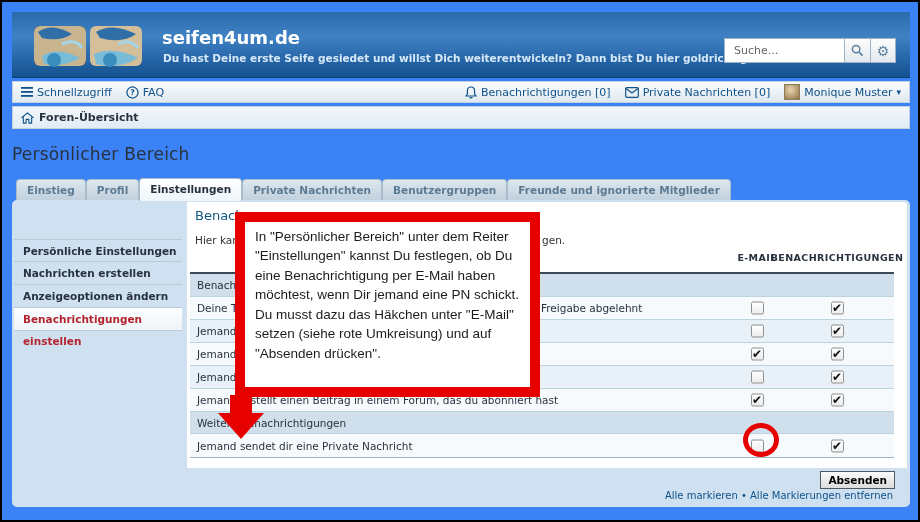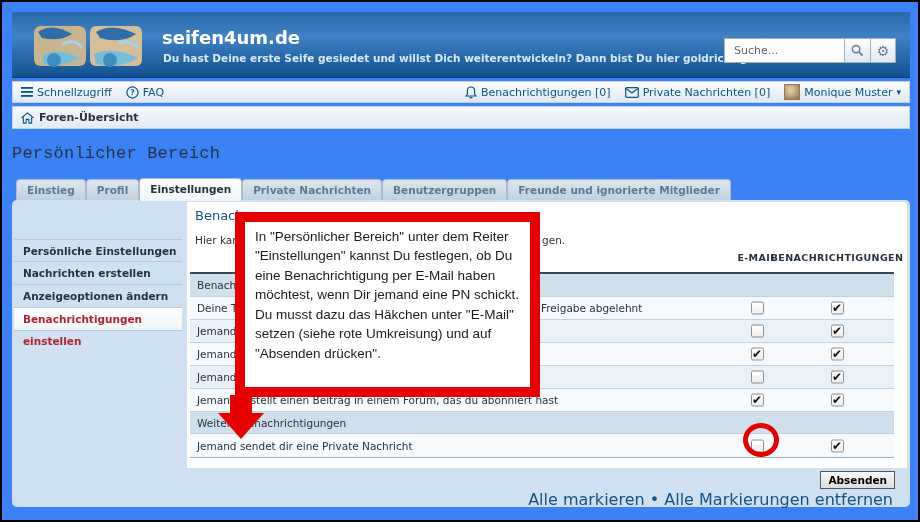--- a/index.html
+++ b/index.html
@@ -37,21 +37,21 @@
             background:linear-gradient(#f2f7fb,#e2ecf4); border:1px solid #c4d1dc;
             display:flex; align-items:center; padding:0 8px; font-size:11px;
             font-weight:bold; color:#28323f; gap:5px; }
   .avatar { width:16px; height:16px; border:1px solid #8b7a5e;
             background:radial-gradient(circle at 40% 35%,#e8d3b0,#b59a6e 60%,#8a7048); }
   .caret { font-size:9px; color:#105289; }
   svg.ic { display:block; }
 
   
   .page-title { position:absolute; left:10px; top:142px; font-size:17px; font-weight:normal;
-                color:#28323f; letter-spacing:0.2px;font-family:Liberation Mono, monospace; }
+                color:#28323f; letter-spacing:0.2px; }
   .tabs { position:absolute; left:14px; top:176px; display:flex; gap:0; align-items:flex-end; }
   .tab { height:22px; padding:4px 10px 0; font-size:10.5px; font-weight:bold; color:#5d7a93;
          background:linear-gradient(#dde7ee,#bfcfdc); border:1px solid #a8bccb; border-bottom:none;
          border-radius:4px 4px 0 0; cursor:pointer; white-space:nowrap; }
   .tab.active { background:linear-gradient(#ffffff,#eef5fa); color:#28323f; height:23px;
                 position:relative; z-index:2; }
 
   
   .wrapper { position:absolute; left:10px; top:198px; width:898px; height:307px;
              background:#cfe1f0; border-radius:5px; }
@@ -86,21 +86,21 @@
         background:linear-gradient(#ffffff,#ececec); border:1px solid #8e8e8e;
         border-radius:2px; cursor:pointer; }
   .cb.email { left:561px; } .cb.notif { left:641px; }
   .cb.checked::after { content:"✔"; position:absolute; left:0px; top:-2px;
         font-size:12px; font-weight:bold; color:#111; }
 
   
   .submit-btn { position:absolute; right:15px; top:271px; font-family:"DejaVu Sans",sans-serif;
         font-size:10.5px; font-weight:bold; color:#000; padding:2px 7px;
         background:linear-gradient(#fbfbfb,#dcdcdc); border:1px solid #4c5a66; cursor:pointer; }
-  .mark-links { position:absolute; right:17px; top:290px; font-size:16px; color:#105289; }
+  .mark-links { position:absolute; right:17px; top:290px; font-size:10px; color:#105289; }
   .mark-links a { color:#105289; text-decoration:none; cursor:pointer; }
 
   
   .anno-box { position:absolute; left:233px; top:210px; width:305px; height:185px;
         background:#fff; border:10px solid #e60000; padding:5px 10px;
         font-family:"Liberation Sans","DejaVu Sans",sans-serif; font-size:13.5px;
         line-height:1.44; color:#1c1c1c; z-index:10; overflow:hidden; }
   .anno-stem { position:absolute; left:228px; top:393px; width:22px; height:19px;
         background:#e60000; z-index:10; }
   .anno-head { position:absolute; left:216px; top:411px; width:0; height:0;

